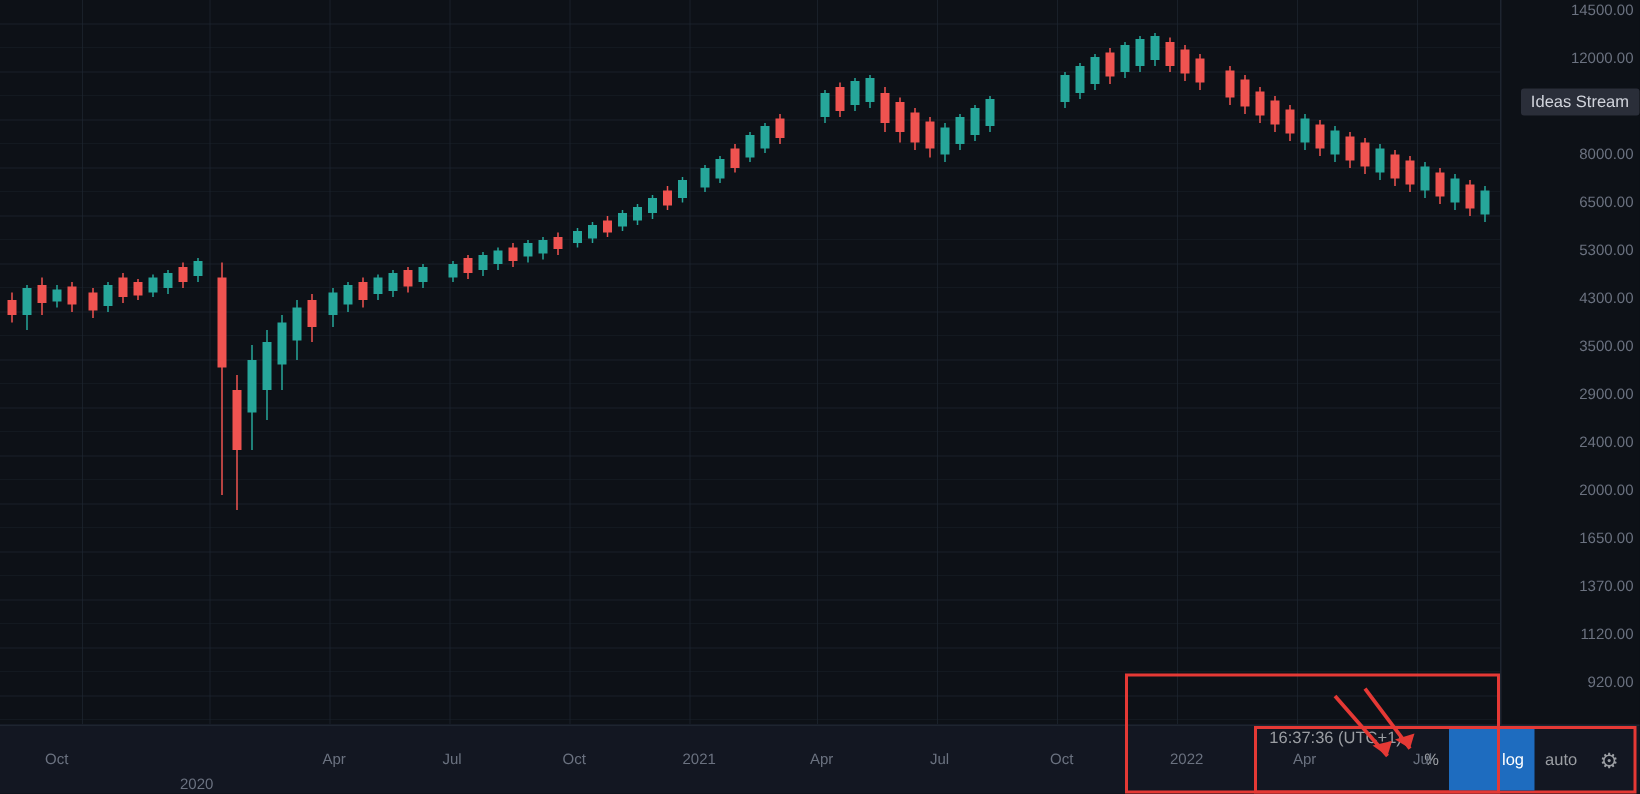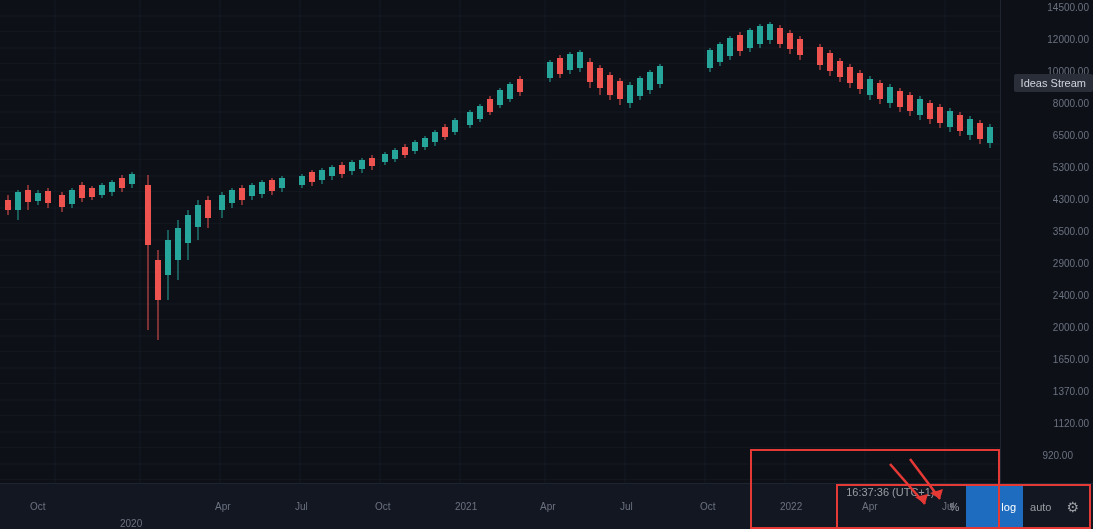--- a/index.html
+++ b/index.html
@@ -31,21 +31,21 @@
       background: #0d1117;
       border-left: 1px solid #1e2530;
       display: flex;
       flex-direction: column;
       justify-content: flex-start;
       padding-top: 5px;
     }
 
     #ideas-stream-tooltip {
       position: absolute;
-      top: 74px;
+      top: 59px;
       right: 0;
       background: #2a2e39;
       color: #d1d4dc;
       font-size: 11px;
       padding: 3px 7px;
       white-space: nowrap;
       z-index: 10;
       border-radius: 2px;
       margin-left: 16px;
     }
@@ -481,21 +481,21 @@
   <div style="position: absolute; top: 130px; right: 4px; font-size: 10px; color: #6b7280;">6500.00</div>
   <div style="position: absolute; top: 162px; right: 4px; font-size: 10px; color: #6b7280;">5300.00</div>
   <div style="position: absolute; top: 194px; right: 4px; font-size: 10px; color: #6b7280;">4300.00</div>
   <div style="position: absolute; top: 226px; right: 4px; font-size: 10px; color: #6b7280;">3500.00</div>
   <div style="position: absolute; top: 258px; right: 4px; font-size: 10px; color: #6b7280;">2900.00</div>
   <div style="position: absolute; top: 290px; right: 4px; font-size: 10px; color: #6b7280;">2400.00</div>
   <div style="position: absolute; top: 322px; right: 4px; font-size: 10px; color: #6b7280;">2000.00</div>
   <div style="position: absolute; top: 354px; right: 4px; font-size: 10px; color: #6b7280;">1650.00</div>
   <div style="position: absolute; top: 386px; right: 4px; font-size: 10px; color: #6b7280;">1370.00</div>
   <div style="position: absolute; top: 418px; right: 4px; font-size: 10px; color: #6b7280;">1120.00</div>
-  <div style="position: absolute; top: 450px; right: 20px; font-size: 10px; color: #6b7280;">920.00</div>
+  <div style="position: absolute; top: 450px; right: 4px; font-size: 10px; color: #6b7280;">920.00</div>
 </div>
 
 <div id="bottom-bar">
 
   <div id="time-axis-section">
     <span class="time-label" style="left: 30px;">Oct</span>
     <span class="time-label" style="left: 120px; margin-top: 33px;">2020</span>
     <span class="time-label" style="left: 215px;">Apr</span>
     <span class="time-label" style="left: 295px;">Jul</span>
     <span class="time-label" style="left: 375px;">Oct</span>

